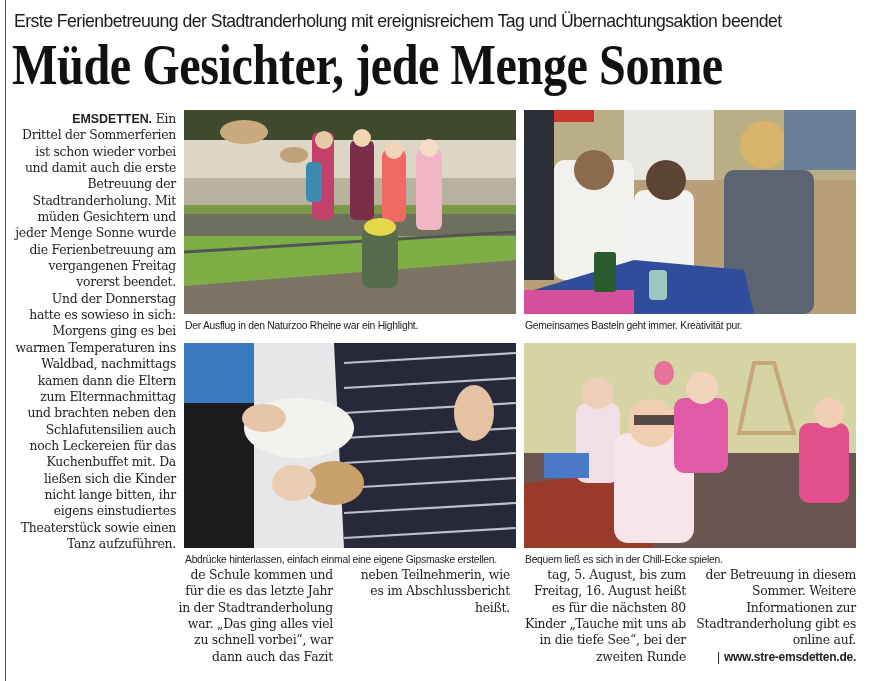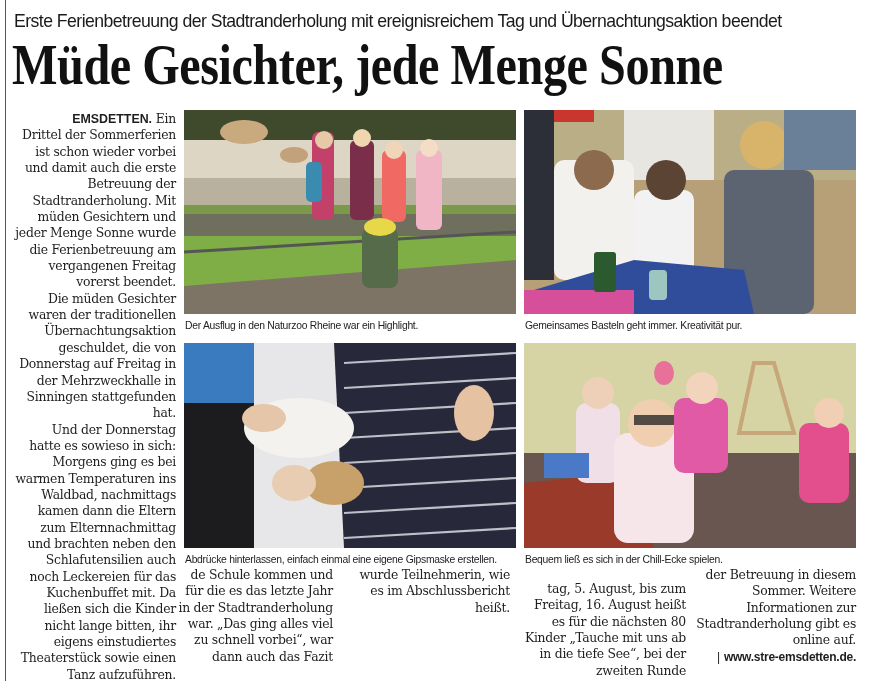--- a/index.html
+++ b/index.html
@@ -7,39 +7,38 @@
   .left-rule { position: absolute; left: 5px; top: 0; width: 1px; height: 681px; background: #555; }
   .kicker { position: absolute; left: 14px; top: 10px; font-family: "Liberation Sans", sans-serif; font-size: 19px; letter-spacing: -0.6px; transform: scaleX(0.93); transform-origin: left top; white-space: nowrap; color: #1a1a1a; }
   .headline { position: absolute; left: 12px; top: 34px; font-family: "Liberation Serif", serif; font-weight: bold; font-size: 56px; line-height: 62px; letter-spacing: -0.5px; transform: scaleX(0.86); transform-origin: left top; white-space: nowrap; color: #111; }
   .col { position: absolute; font-family: "DejaVu Serif", serif; font-size: 12.4px; line-height: 16.35px; text-align: justify; color: #1e1e1e; letter-spacing: -0.25px; }
   .col p { margin: 0; text-align: right; }
   .col p.indent { text-indent: 10px; }
   .dateline { font-family: "Liberation Sans", sans-serif; font-weight: bold; letter-spacing: 0; padding-left: 28px; }
   .col1 { left: 14px; top: 111px; width: 162px; }
   .col2 { left: 178px; top: 567px; width: 155px; }
   .col3 { left: 355px; top: 567px; width: 155px; }
-  .col4 { left: 524px; top: 581px; width: 162px; }
+  .col4 { left: 524px; top: 567px; width: 162px; }
   .col5 { left: 693px; top: 567px; width: 163px; }
   .url { text-align: right; font-family: "Liberation Sans", sans-serif; font-weight: bold; font-size: 12px; }
   .url .bar { font-weight: normal; margin-right: 4px; }
   .photo { position: absolute; overflow: hidden; }
   .caption { position: absolute; font-family: "Liberation Sans", sans-serif; font-size: 11.5px; letter-spacing: -0.3px; transform: scaleX(0.9); transform-origin: left top; white-space: nowrap; color: #222; }
   svg { display: block; }
 </style>
 </head>
 <body>
 
 <div class="left-rule"></div>
 
 <div class="kicker">Erste Ferienbetreuung der Stadtranderholung mit ereignisreichem Tag und Übernachtungsaktion beendet</div>
 <h1 class="headline" style="margin:0;">Müde Gesichter, jede Menge Sonne</h1>
 
 <div class="col col1">
   <p><span class="dateline">EMSDETTEN.</span> <span>Ein Drittel der Sommerferien ist schon wieder vorbei und damit auch die erste Betreuung der Stadtranderholung. Mit müden Gesichtern und jeder Menge Sonne wurde die Ferienbetreuung am vergangenen Freitag vorerst beendet.</span></p>
-  <p class="indent">Die müden Gesichter waren der traditionellen Übernachtungsaktion geschuldet, die von Donnerstag auf Freitag in der Mehrzweckhalle in Sinningen stattgefunden hat.</p>
   <p class="indent">Und der Donnerstag hatte es sowieso in sich: Morgens ging es bei warmen Temperaturen ins Waldbad, nachmittags kamen dann die Eltern zum Elternnachmittag und brachten neben den Schlafutensilien auch noch Leckereien für das Kuchenbuffet mit. Da ließen sich die Kinder nicht lange bitten, ihr eigens einstudiertes Theaterstück sowie einen Tanz aufzuführen.</p>
 
 </div>
 
 <div class="photo" style="left:184px; top:110px; width:332px; height:204px;">
   <svg width="332" height="204" viewBox="0 0 332 204">
     <rect width="332" height="204" fill="#6d7a4a"></rect>
     <rect width="332" height="45" fill="#3f4a2c"></rect>
     <path d="M0 30 L332 30 L332 70 L0 85 Z" fill="#ddd6c4"></path>
     <rect x="0" y="68" width="332" height="30" fill="#b7b19d"></rect>
@@ -130,21 +129,21 @@
     <circle cx="305" cy="70" r="15" fill="#f0cfb5"></circle>
     <rect x="20" y="110" width="45" height="25" fill="#4a79c8"></rect>
   </svg>
 </div>
 <div class="caption" style="left:525px; top:553px;">Bequem ließ es sich in der Chill-Ecke spielen.</div>
 
 <div class="col col2">
   <p>de Schule kommen und für die es das letzte Jahr in der Stadtranderholung war. „Das ging alles viel zu schnell vorbei“, war dann auch das Fazit</p>
 </div>
 <div class="col col3">
-  <p>wurde Teilnehmerin, wie es im Abschlussbericht heißt.</p>
+  <p>neben Teilnehmerin, wie es im Abschlussbericht heißt.</p>
 </div>
 <div class="col col4">
   <p>tag, 5. August, bis zum Freitag, 16. August heißt es für die nächsten 80 Kinder „Tauche mit uns ab in die tiefe See“, bei der zweiten Runde</p>
 </div>
 <div class="col col5">
   <p>der Betreuung in diesem Sommer. Weitere Informationen zur Stadtranderholung gibt es online auf.</p>
   <p class="url"><span class="bar">|</span><span>www.stre-emsdetten.de.</span></p>
 </div>
 
 </body></html>

